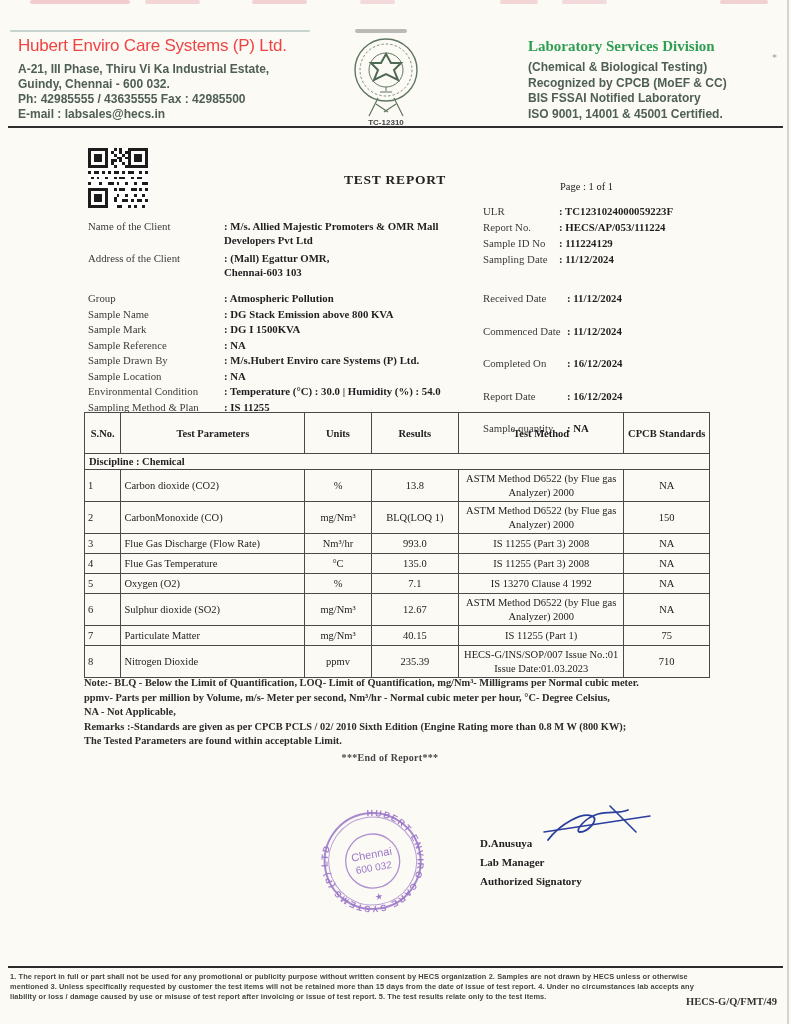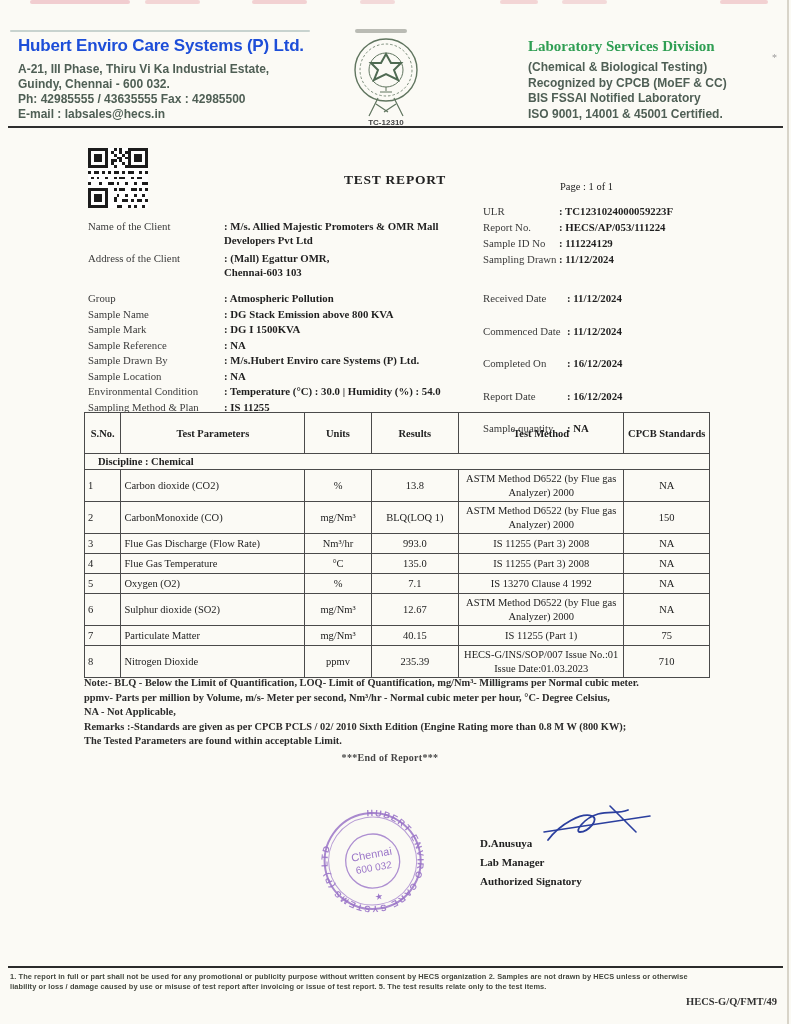--- a/index.html
+++ b/index.html
@@ -5,21 +5,21 @@
   html,body{margin:0;padding:0;}
   body{width:791px;height:1024px;background:#e8e6df;font-family:"Liberation Serif",serif;}
   .page{position:relative;width:791px;height:1024px;background:#fbfaf5;overflow:hidden;}
 
   
   .smudge{position:absolute;border-radius:2px;}
   .edge-line{position:absolute;right:2px;top:0;width:2px;height:100%;background:#d8d4c9;}
 
   
   .hdr-left{position:absolute;left:18px;top:36px;width:310px;font-family:"Liberation Sans",sans-serif;}
-  .company{font-size:17px;font-weight:bold;color:#1d4ed8;letter-spacing:-0.2px;}
+  .company{font-size:17px;font-weight:normal;color:#ef4444;letter-spacing:-0.2px;}
   .hdr-left .lines{margin-top:6px;font-size:12px;font-weight:bold;color:#4f5f55;line-height:15px;}
   .hdr-right{position:absolute;left:528px;top:38px;width:255px;}
   .division-title{font-size:15px;font-weight:bold;color:#2f9e53;font-family:"Liberation Serif",serif;}
   .hdr-right .lines{margin-top:5px;font-size:12px;font-weight:bold;color:#4f5f55;line-height:15.5px;font-family:"Liberation Sans",sans-serif;}
   .emblem{position:absolute;left:336px;top:32px;}
   .hdr-rule{position:absolute;left:8px;top:126px;width:775px;height:2px;background:#2e2e2e;}
 
   
   .qr{position:absolute;left:88px;top:148px;}
   .report-title{position:absolute;left:300px;top:172px;width:190px;text-align:center;font-size:13.5px;font-weight:bold;letter-spacing:0.8px;color:#222;}
@@ -38,21 +38,21 @@
   
   table.results{position:absolute;left:84px;top:412px;width:626px;border-collapse:collapse;font-size:10.5px;color:#222;}
   table.results th,table.results td{border:1px solid #4a4a4a;padding:2px 3px;vertical-align:middle;}
   table.results th{font-weight:bold;text-align:center;height:36px;}
   td.sno{width:30px;text-align:left;padding-left:4px;}
   td.param{width:188px;text-align:left;padding-left:6px;}
   td.units{width:62px;text-align:center;}
   td.result{width:84px;text-align:center;}
   td.method{width:168px;text-align:center;line-height:13.5px;}
   td.std{width:82px;text-align:center;}
-  tr.discipline td{font-weight:bold;text-align:left;padding:2px 13px;}
+  tr.discipline td{font-weight:bold;text-align:left;padding:2px 4px;}
   tr.data-row{height:20px;}
 
   
   .notes{position:absolute;left:84px;top:676px;width:648px;font-size:10.4px;font-weight:bold;color:#2b2b2b;line-height:14.6px;}
   .end-report{position:absolute;left:240px;top:752px;width:300px;text-align:center;font-size:10px;color:#444;font-weight:bold;letter-spacing:0.3px;}
 
   
   .stamp{position:absolute;left:308px;top:796px;transform:rotate(-10deg);opacity:0.85;}
   .sig-scribble{position:absolute;left:540px;top:802px;}
   .signatory{position:absolute;left:480px;top:834px;font-size:11px;font-weight:bold;color:#222;line-height:19px;}
@@ -133,21 +133,21 @@
   <div class="report-title">TEST REPORT</div>
   <div class="page-no">Page : 1 of 1</div>
 
   <div class="pairs meta-top">
     <span class="k">ULR</span>
       <span class="v">TC1231024000059223F</span>
     <span class="k">Report No.</span>
       <span class="v">HECS/AP/053/111224</span>
     <span class="k">Sample ID No</span>
       <span class="v">111224129</span>
-    <span class="k">Sampling Drawn</span>
+    <span class="k">Sampling Date</span>
       <span class="v">11/12/2024</span>
   </div>
 
   <div class="pairs client-block">
     <span class="k">Name of the Client</span>
     <span class="v"><span>M/s. Allied Majestic Promoters &amp; OMR Mall</span><br><span class="vline">Developers Pvt Ltd</span></span>
     <span class="k">Address of the Client</span>
     <span class="v"><span>(Mall) Egattur OMR,</span><br><span class="vline">Chennai-603 103</span></span>
   </div>
 
@@ -298,17 +298,18 @@
 
   <div class="signatory">
     <div>D.Anusuya</div>
     <div>Lab Manager</div>
     <div>Authorized Signatory</div>
   </div>
 
   <div class="ftr-rule"></div>
   <div class="ftr-text">
     <div>1.   The report in full or part shall not be used for any promotional or publicity purpose without written consent by HECS organization   2. Samples are not drawn by HECS unless or otherwise</div>
+    <div>mentioned   3. Unless specifically requested by customer the test items will not be retained more than 15 days from the date of issue of test report.   4. Under no circumstances lab accepts any</div>
     <div>liability or loss / damage caused by use or misuse of test report after invoicing or issue of test report.  5. The test results relate only to the test items.</div>
   </div>
   <div class="form-code">HECS-G/Q/FMT/49</div>
 
 </div>
 
 </body></html>

